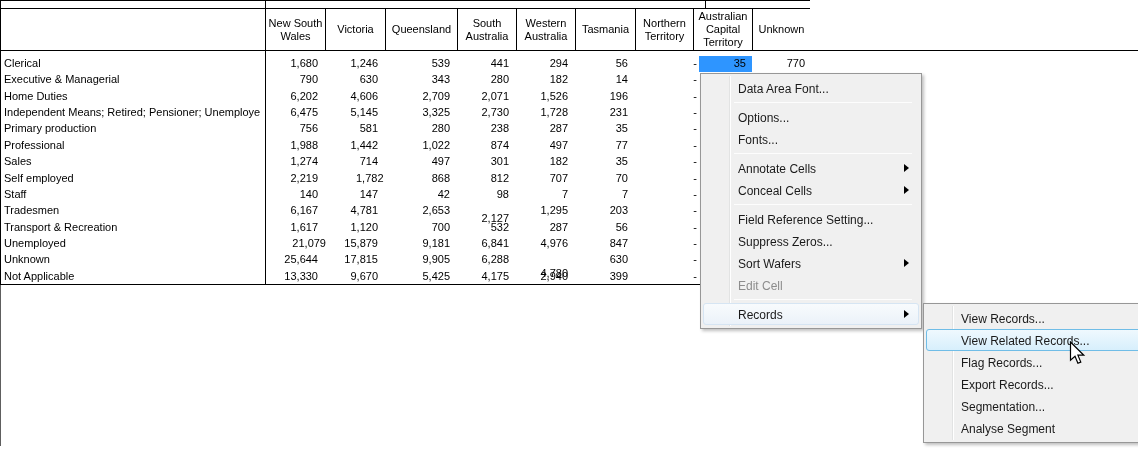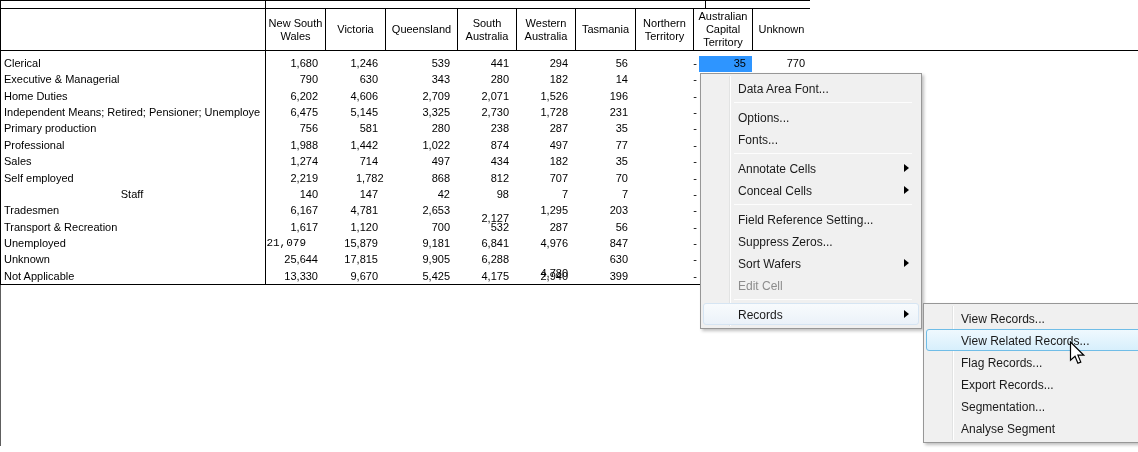--- a/index.html
+++ b/index.html
@@ -119,33 +119,33 @@
       <div class="dcell" style="top: 137px; left: 308px; width: 70px;">1,442</div>
       <div class="dcell" style="top: 137px; left: 380px; width: 70px;">1,022</div>
       <div class="dcell" style="top: 137px; left: 439px; width: 70px;">874</div>
       <div class="dcell" style="top: 137px; left: 498px; width: 70px;">497</div>
       <div class="dcell" style="top: 137px; left: 558px; width: 70px;">77</div>
       <div class="dcell" style="top: 137px; left: 627px; width: 70px;">-</div>
       <div class="rlabel" style="top: 153px;">Sales</div>
       <div class="dcell" style="top: 153px; left: 248px; width: 70px;">1,274</div>
       <div class="dcell" style="top: 153px; left: 308px; width: 70px;">714</div>
       <div class="dcell" style="top: 153px; left: 380px; width: 70px;">497</div>
-      <div class="dcell" style="top: 153px; left: 439px; width: 70px;">434</div>
+      <div class="dcell" style="top: 153px; left: 439px; width: 70px;">301</div>
       <div class="dcell" style="top: 153px; left: 498px; width: 70px;">182</div>
       <div class="dcell" style="top: 153px; left: 558px; width: 70px;">35</div>
       <div class="dcell" style="top: 153px; left: 627px; width: 70px;">-</div>
       <div class="rlabel" style="top: 170px;">Self employed</div>
       <div class="dcell" style="top: 170px; left: 248px; width: 70px;">2,219</div>
       <div class="dcell" style="top: 170px; left: 308px; width: 70px; padding-left: 48px;">1,782</div>
       <div class="dcell" style="top: 170px; left: 380px; width: 70px;">868</div>
       <div class="dcell" style="top: 170px; left: 439px; width: 70px;">812</div>
       <div class="dcell" style="top: 170px; left: 498px; width: 70px;">707</div>
       <div class="dcell" style="top: 170px; left: 558px; width: 70px;">70</div>
       <div class="dcell" style="top: 170px; left: 627px; width: 70px;">-</div>
-      <div class="rlabel" style="top: 186px; text-align: center;">Staff</div>
+      <div class="rlabel" style="top: 186px;">Staff</div>
       <div class="dcell" style="top: 186px; left: 248px; width: 70px;">140</div>
       <div class="dcell" style="top: 186px; left: 308px; width: 70px;">147</div>
       <div class="dcell" style="top: 186px; left: 380px; width: 70px;">42</div>
       <div class="dcell" style="top: 186px; left: 439px; width: 70px;">98</div>
       <div class="dcell" style="top: 186px; left: 498px; width: 70px;">7</div>
       <div class="dcell" style="top: 186px; left: 558px; width: 70px;">7</div>
       <div class="dcell" style="top: 186px; left: 627px; width: 70px;">-</div>
       <div class="rlabel" style="top: 202px;">Tradesmen</div>
       <div class="dcell" style="top: 202px; left: 248px; width: 70px;">6,167</div>
       <div class="dcell" style="top: 202px; left: 308px; width: 70px;">4,781</div>
@@ -156,21 +156,21 @@
       <div class="dcell" style="top: 202px; left: 627px; width: 70px;">-</div>
       <div class="rlabel" style="top: 219px;">Transport &amp; Recreation</div>
       <div class="dcell" style="top: 219px; left: 248px; width: 70px;">1,617</div>
       <div class="dcell" style="top: 219px; left: 308px; width: 70px;">1,120</div>
       <div class="dcell" style="top: 219px; left: 380px; width: 70px;">700</div>
       <div class="dcell" style="top: 219px; left: 439px; width: 70px;">532</div>
       <div class="dcell" style="top: 219px; left: 498px; width: 70px;">287</div>
       <div class="dcell" style="top: 219px; left: 558px; width: 70px;">56</div>
       <div class="dcell" style="top: 219px; left: 627px; width: 70px;">-</div>
       <div class="rlabel" style="top: 235px;">Unemployed</div>
-      <div class="dcell" style="top: 235px; left: 236px; width: 70px; font-family: Liberation Mono, monospace;">21,079</div>
+      <div class="dcell" style="top: 235px; left: 256px; width: 70px;">21,079</div>
       <div class="dcell" style="top: 235px; left: 308px; width: 70px;">15,879</div>
       <div class="dcell" style="top: 235px; left: 380px; width: 70px;">9,181</div>
       <div class="dcell" style="top: 235px; left: 439px; width: 70px;">6,841</div>
       <div class="dcell" style="top: 235px; left: 498px; width: 70px;">4,976</div>
       <div class="dcell" style="top: 235px; left: 558px; width: 70px;">847</div>
       <div class="dcell" style="top: 235px; left: 627px; width: 70px;">-</div>
       <div class="rlabel" style="top: 251px;">Unknown</div>
       <div class="dcell" style="top: 251px; left: 248px; width: 70px;">25,644</div>
       <div class="dcell" style="top: 251px; left: 308px; width: 70px;">17,815</div>
       <div class="dcell" style="top: 251px; left: 380px; width: 70px;">9,905</div>

